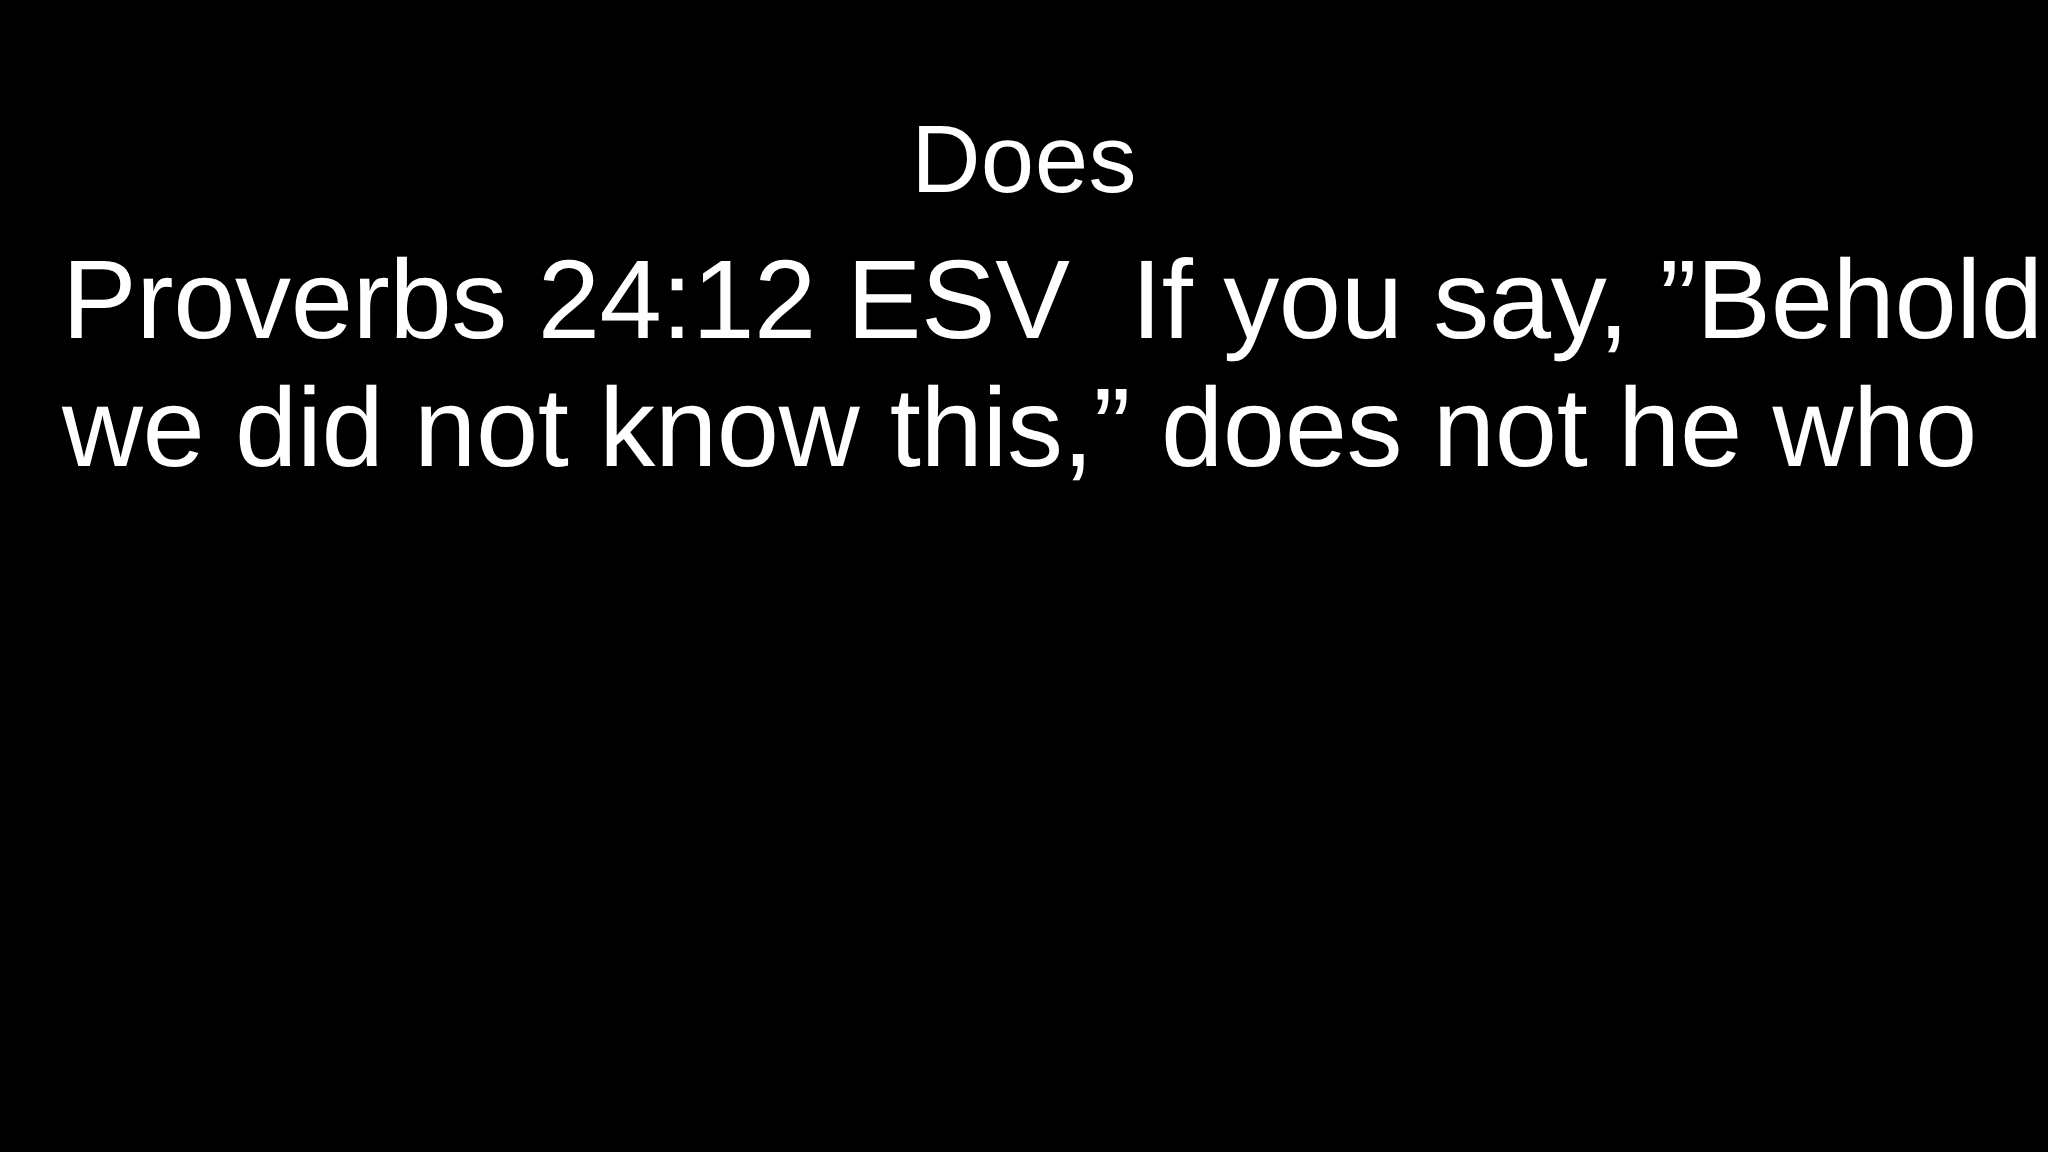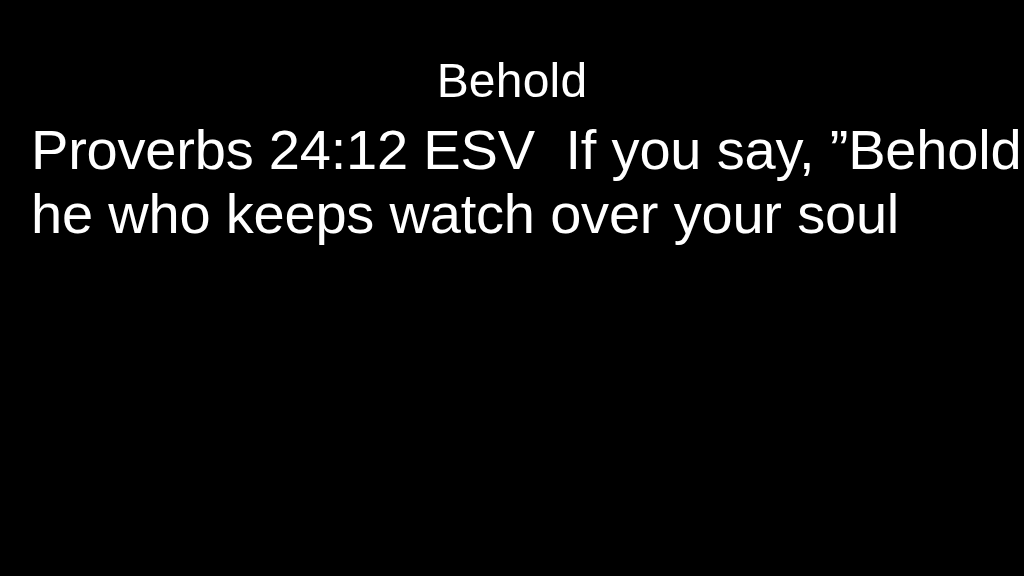--- a/index.html
+++ b/index.html
@@ -53,20 +53,20 @@
     display: block;
     white-space: pre;
     height: 64px;
   }
 </style>
 </head>
 <body>
 
 <div id="slide" style="background: rgb(0, 0, 0);">
 
-  <div id="slide-title" style="color: rgb(255, 255, 255);">Behold</div>
+  <div id="slide-title" style="color: rgb(255, 255, 255);">Does</div>
 
   <div id="verse-body" style="color: rgb(255, 255, 255);">
     <span class="verse-line">Proverbs 24:12 ESV  If you say, ”Behold,</span>
-    <span class="verse-line">he who keeps watch over your soul</span>
+    <span class="verse-line">we did not know this,” does not he who</span>
   </div>
 
 </div>
 
 </body></html>

